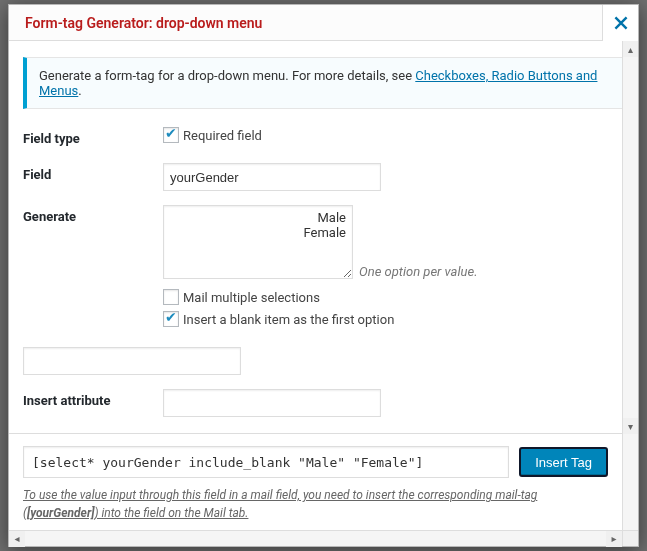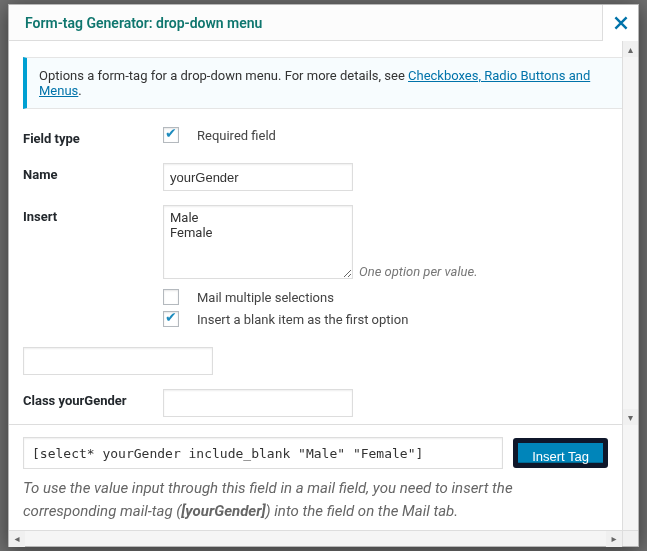--- a/index.html
+++ b/index.html
@@ -7,66 +7,66 @@
   .shell { width:647px; height:551px; margin:0; position:relative; overflow:hidden; background:#707070; }
   .modal {
     position:absolute; top:4px; left:8px; right:8px; bottom:4px;
     background:#fff; border:1px solid #b7b7b7; box-shadow:0 3px 20px rgba(0,0,0,0.5);
     display:flex; flex-direction:column;
   }
   .titlebar {
     display:flex; align-items:center; justify-content:space-between;
     background:#fcfcfc; border-bottom:1px solid #ddd; height:36px;
   }
-  .titlebar h1 { font-size:14px; font-weight:600; color:#0f766e; margin:0; padding:0 16px; }
+  .titlebar h1 { font-size:14px; font-weight:600; color:#b91c1c; margin:0; padding:0 16px; }
   .close-btn {
     width:36px; height:36px; display:flex; align-items:center; justify-content:center;
     border-left:1px solid #ddd; color:#0073aa; cursor:pointer; border-top:0; border-right:0; border-bottom:0; background:#fff;
   }
   .close-btn svg { width:16px; height:16px; }
   .body {
     flex:1; overflow:auto; padding:16px 14px 0 14px; position:relative;
     border-bottom:1px solid #ddd;
   }
   .notice {
     border-left:4px solid #00a0d2; background:#f7fcfe; padding:10px 12px; color:#333; margin-bottom:18px; border-top:1px solid #e5e5e5; border-right:1px solid #e5e5e5; border-bottom:1px solid #e5e5e5;
   }
   .notice a { color:#0073aa; text-decoration:underline; }
   .form-row { display:flex; align-items:flex-start; margin-bottom:14px; }
   .form-row .label { width:140px; flex:0 0 140px; font-weight:700; color:#23282d; padding-top:4px; }
   .form-row .field { flex:1; }
   .text-input, .textarea, .code-input {
-    border:1px solid #ddd; background:#fff; color:#333; font-size:13px; padding:4px 6px; width:190px; height:28px;
+    border:1px solid #ddd; background:#fff; color:#333; font-size:13px; padding:4px 6px; width:218px; height:28px;
     box-shadow:inset 0 1px 2px rgba(0,0,0,0.07);
   }
-  .textarea { width:190px; height:74px; resize:both; font-family:inherit; display:block; }
+  .textarea { width:190px; height:74px; resize:both; font-family:inherit; display:block;text-align:right; }
   .hint { font-style:italic; color:#777; margin-left:6px; vertical-align:bottom; }
-  .checkbox-row { display:flex; align-items:center; gap:18px; margin-bottom:6px; }
+  .checkbox-row { display:flex; align-items:center; gap:4px; margin-bottom:6px; }
   .cb {
     appearance:none; width:16px; height:16px; border:1px solid #b4b9be; background:#fff; box-shadow:inset 0 1px 2px rgba(0,0,0,0.1); position:relative; vertical-align:middle; margin:0;
   }
   .cb:checked::before {
     content:""; position:absolute; left:2px; top:-3px; width:12px; height:12px;
   }
   .cb:checked::after {
     content:"✔"; position:absolute; left:1px; top:-3px; font-size:14px; color:#1e8cbe;
   }
   .options-block .opline { display:flex; align-items:flex-end; }
   .bottom-area {
     padding:12px 14px 8px 14px; background:#fff;
   }
   .tagrow { display:flex; gap:10px; align-items:center; margin-bottom:8px; }
   .code-input {
     flex:1; width:auto; font-family: Consolas, Menlo, Monaco, monospace; font-size:13px; height:32px; padding:6px 8px;
   }
   .insert-btn {
-    background:#0085ba; border:5px solid #0f172a; color:#fff; font-size:13px; font-weight:400;
+    background:#0085ba; border:2px solid #0f172a; color:#fff; font-size:13px; font-weight:400;
     padding:6px 14px; border-radius:3px; cursor:pointer; height:30px; box-shadow:inset 0 -1px 0 rgba(0,0,0,0.2);
   }
-  .bottom-note { font-style:italic; color:#666; font-size:15px; line-height:1.5; }
+  .bottom-note { font-style:italic; color:#666; font-size:12px; line-height:1.5;text-decoration:underline; }
   .bottom-note b { font-weight:700; }
   
   .body-scroll-v {
     position:absolute; right:0; top:0; bottom:0; width:16px; border-left:1px solid #ddd; background:#f5f5f5;
     display:flex; flex-direction:column;
   }
   .scroll-btn { height:16px; display:flex; align-items:center; justify-content:center; color:#666; font-size:10px; background:#f0f0f0; }
   .scroll-track { flex:1; }
   .scroll-h {
     height:16px; border-top:1px solid #ddd; background:#f5f5f5; display:flex; align-items:center;
@@ -92,42 +92,42 @@
             <path d="M3 3 L17 17 M17 3 L3 17" stroke="#0073aa" stroke-width="3" fill="none"></path>
           </svg>
       </button>
     </div>
 
     <div class="modal-inner">
       <div class="body-wrap">
         <div class="body">
 
           <div class="notice">
-            <span>Options a form-tag for a drop-down menu. For more details, see </span><a href="#">Checkboxes, Radio Buttons and Menus</a><span>.</span>
+            <span>Generate a form-tag for a drop-down menu. For more details, see </span><a href="#">Checkboxes, Radio Buttons and Menus</a><span>.</span>
           </div>
 
           <div class="form-row">
             <div class="label">Field type</div>
             <div class="field">
               <label class="checkbox-row">
                 <input type="checkbox" class="cb" checked="" style="">
                 <span>Required field</span>
               </label>
             </div>
           </div>
 
           <div class="form-row">
-            <div class="label">Name</div>
+            <div class="label">Field</div>
             <div class="field">
               <input class="text-input" type="text" value="yourGender" style="">
             </div>
           </div>
 
           <div class="form-row options-block">
-            <div class="label">Insert</div>
+            <div class="label">Generate</div>
             <div class="field">
               <div class="opline">
                 <textarea class="textarea" style="">Male
 Female</textarea>
                 <span class="hint">One option per value.</span>
               </div>
               <div style="height:10px"></div>
               <label class="checkbox-row">
                 <input type="checkbox" class="cb" style="">
                 <span>Mail multiple selections</span>
@@ -139,21 +139,21 @@
             </div>
           </div>
 
           <div class="form-row">
             <div class="field">
               <input class="text-input" type="text" value="" style="">
             </div>
           </div>
 
           <div class="form-row">
-            <div class="label">Class yourGender</div>
+            <div class="label">Insert attribute</div>
             <div class="field">
               <input class="text-input" type="text" value="" style="">
             </div>
           </div>
 
         </div>
         <div class="body-scroll-v">
           <div class="scroll-btn">▴</div>
           <div class="scroll-track"></div>
           <div class="scroll-btn">▾</div>

